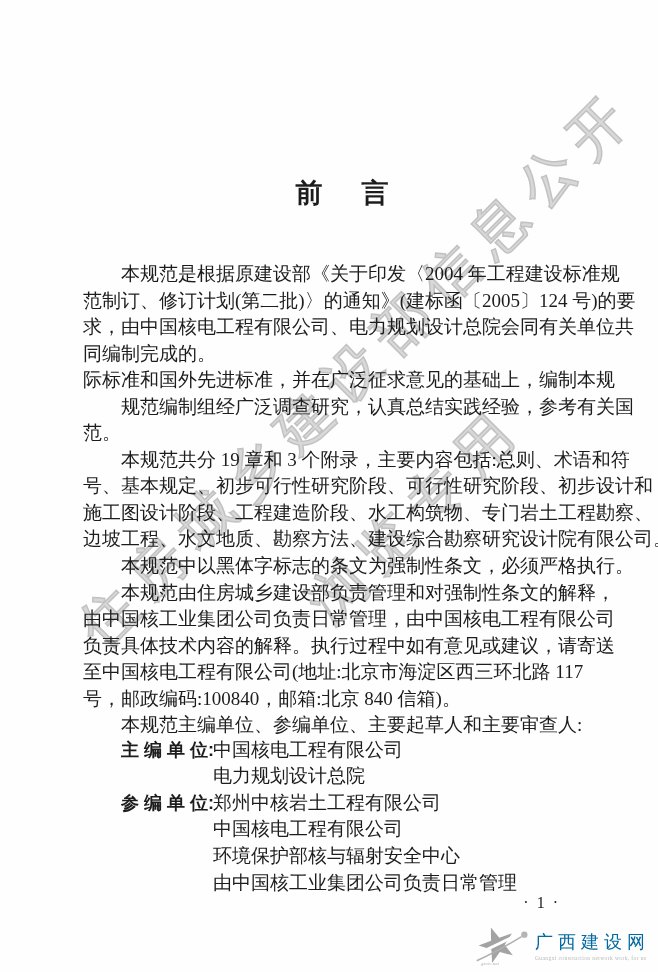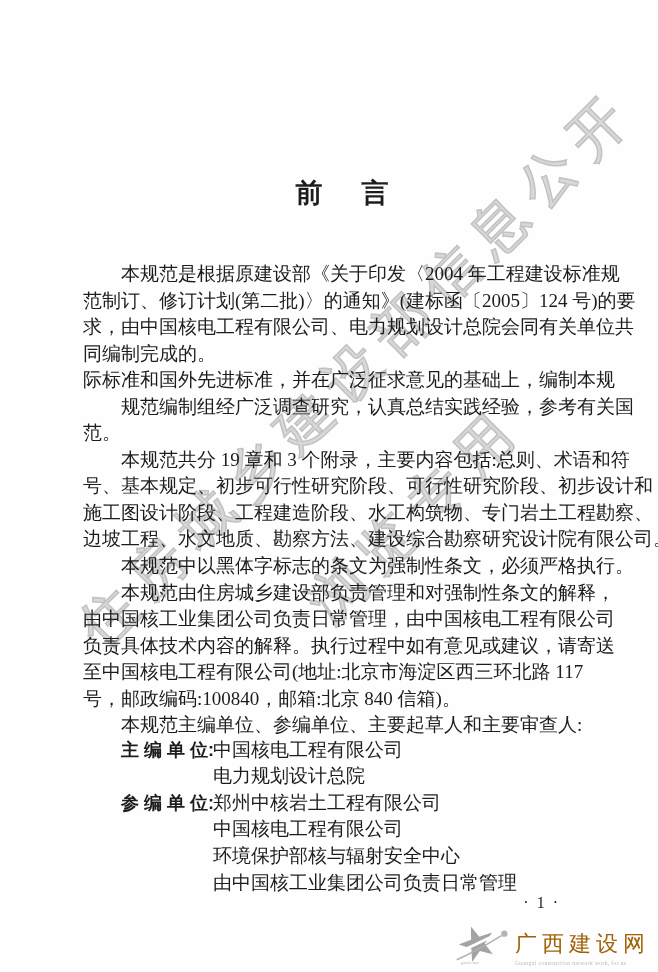--- a/index.html
+++ b/index.html
@@ -97,23 +97,23 @@
     position: absolute;
     left: 8px;
     bottom: 0;
     font-size: 5px;
     font-style: italic;
     color: #b5b5b5;
     white-space: nowrap;
   }
   .logo-textcol { display: flex; flex-direction: column; padding-top: 8px; }
   .logo-name {
-    font-size: 22px;
+    font-size: 18px;
     letter-spacing: 5px;
-    color: #a16207;
+    color: #0369a1;
     font-family: "Liberation Serif", "DejaVu Serif", serif;
   }
   .logo-tagline {
     font-size: 5.5px;
     color: #b8b8b8;
     letter-spacing: 0.4px;
     margin-top: 1px;
     white-space: nowrap;
   }
 </style>

